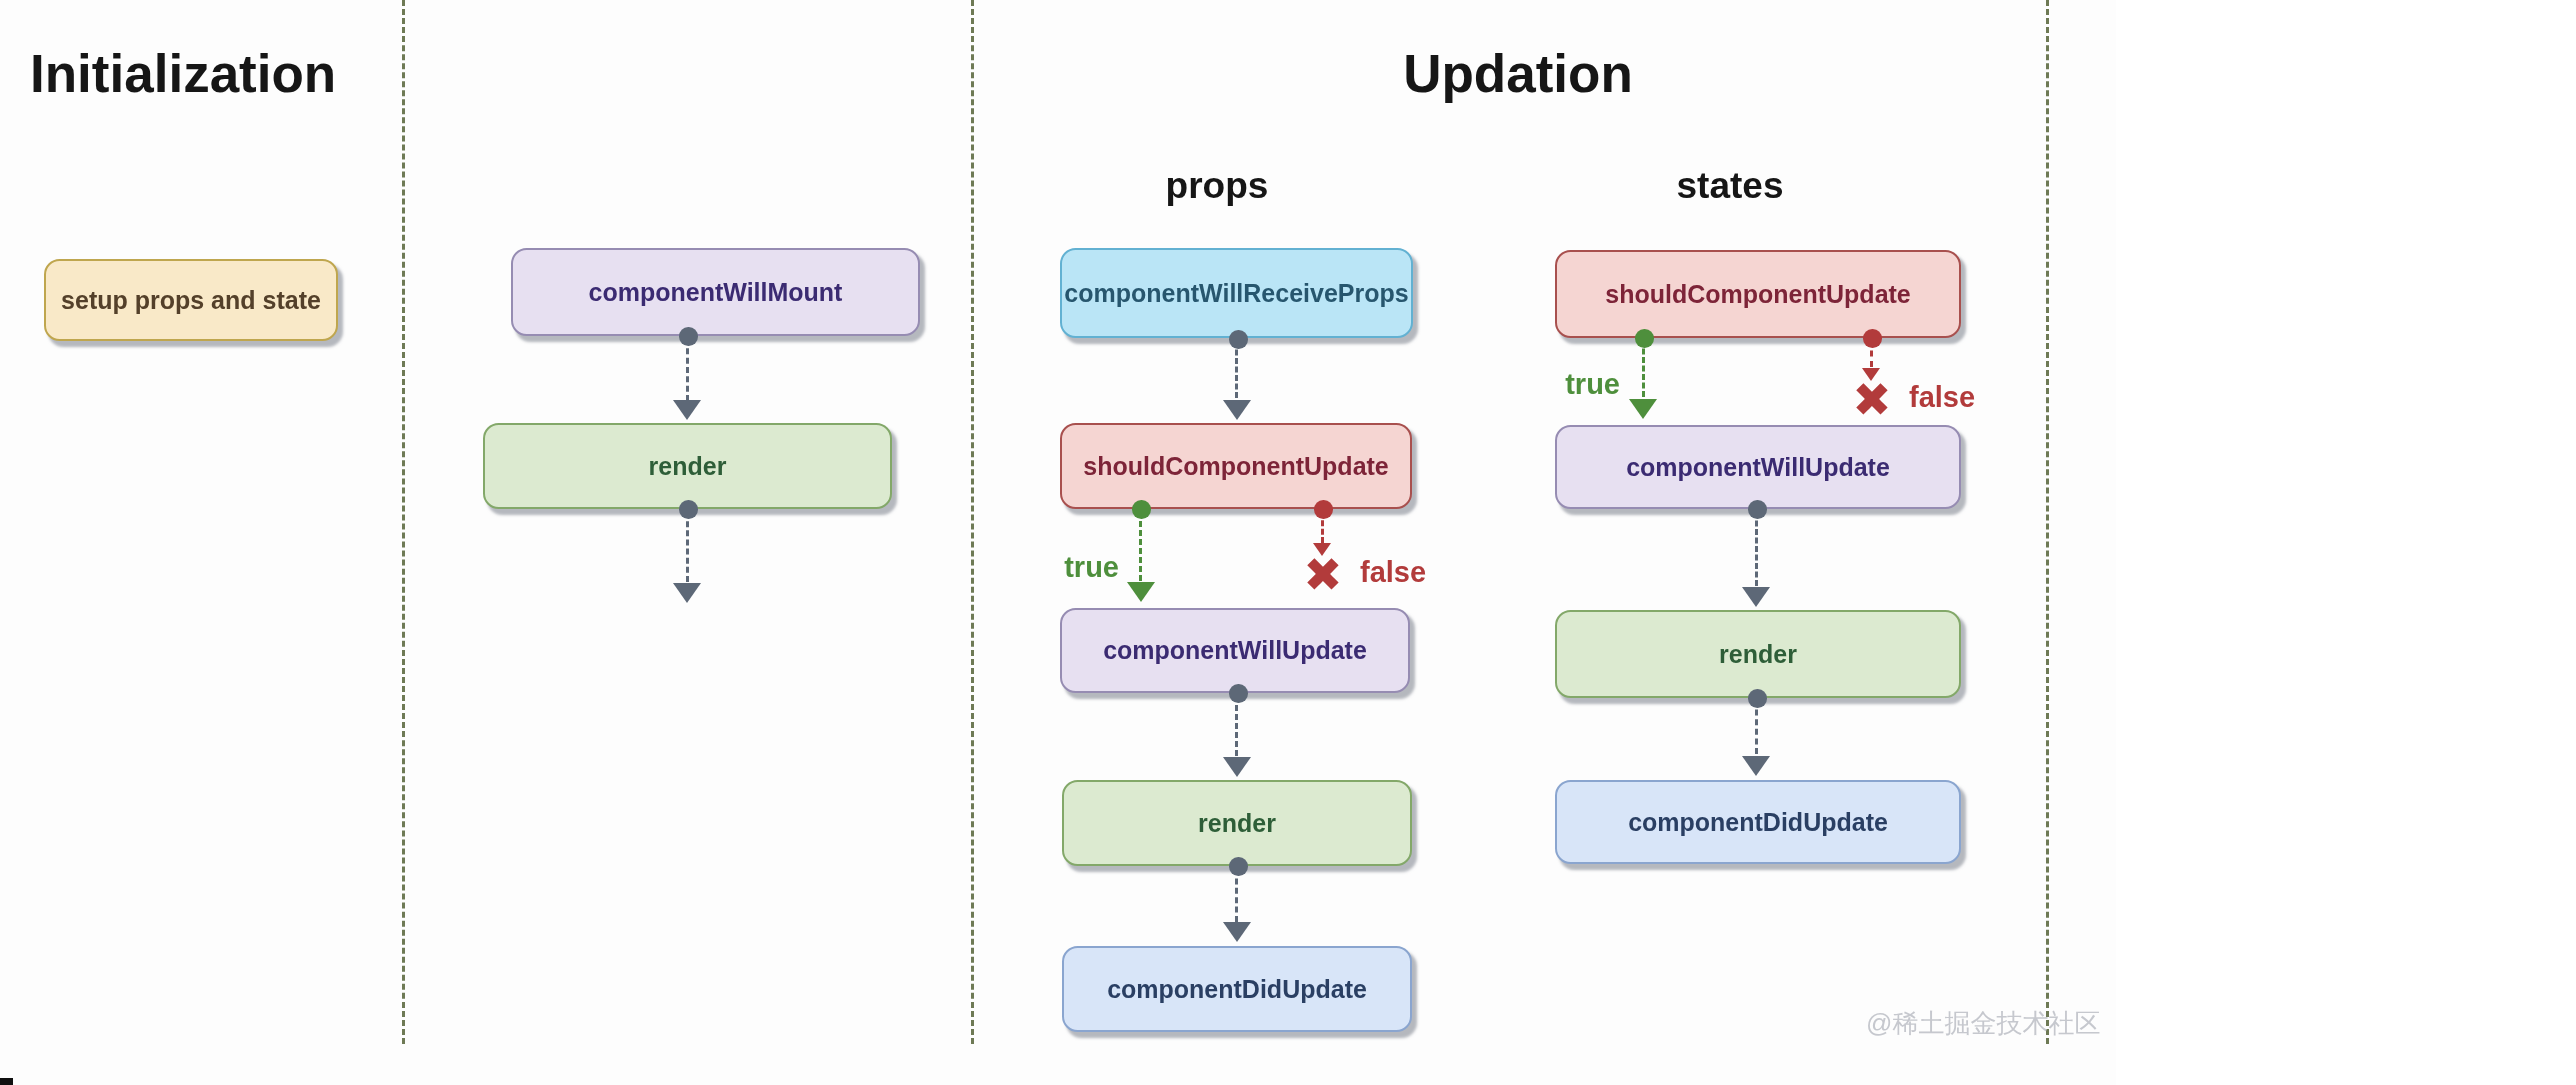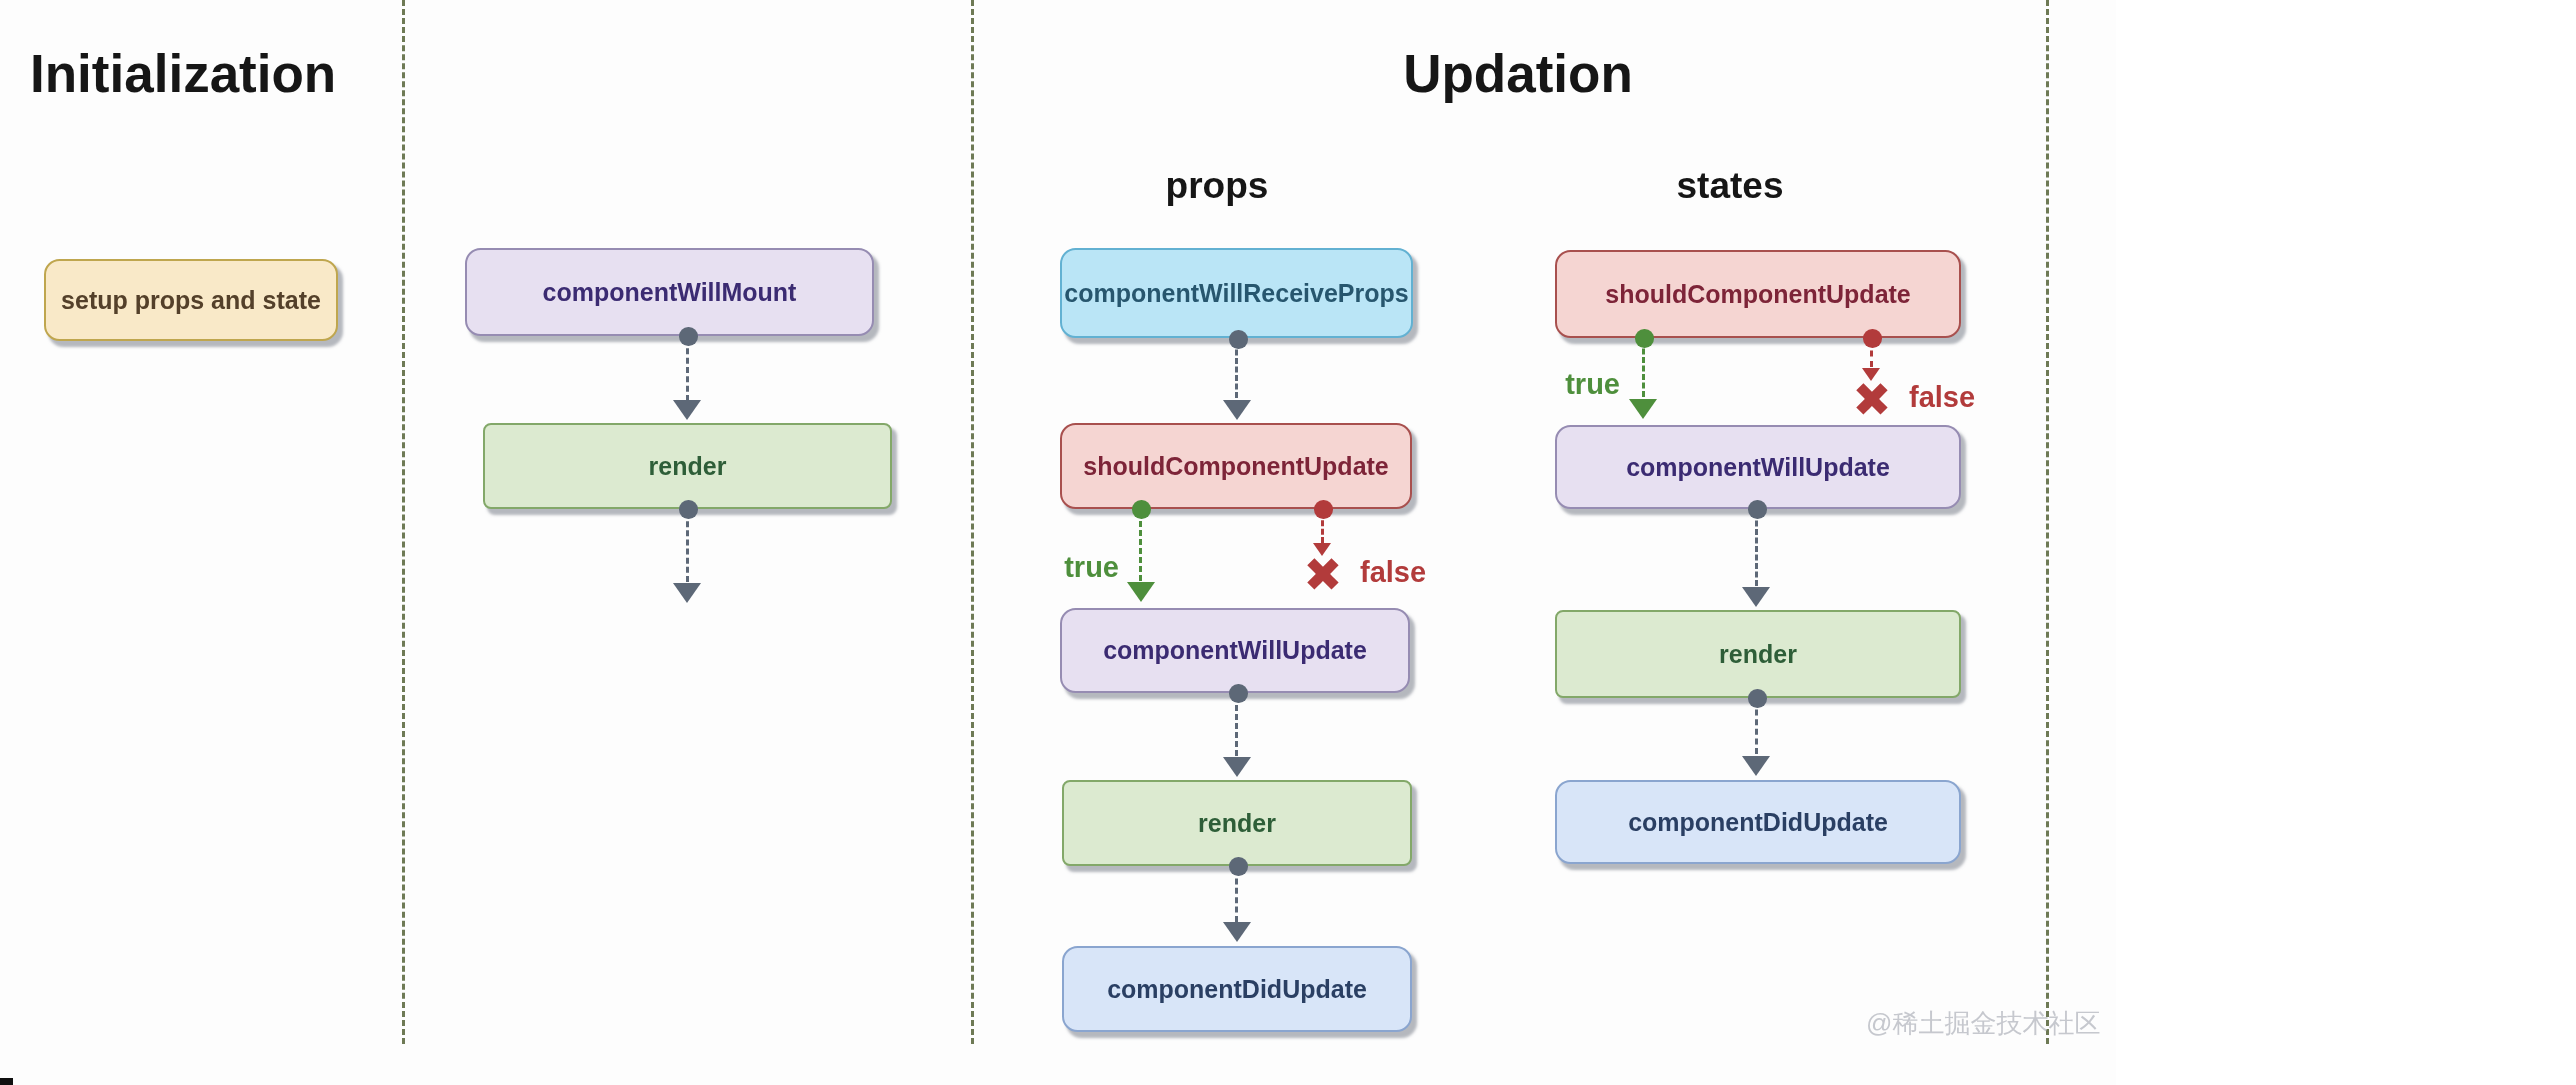--- a/index.html
+++ b/index.html
@@ -12,21 +12,21 @@
   .sep { position:absolute; top:0; height:1044px; width:0; border-left:3.9px dashed var(--separator,#6e7a55); }
   .col-title { position:absolute; text-align:center; font-size:53px; font-weight:bold; color:var(--title-text,#161616); }
   .sub-label { position:absolute; text-align:center; font-size:37px; font-weight:bold; color:var(--title-text,#161616); }
   .node {
     position:absolute; display:flex; align-items:center; justify-content:center;
     border-radius:15.6px; border:2.9px solid; font-size:25px; font-weight:bold;
     white-space:nowrap; box-shadow:4.9px 5.8px 2.9px rgba(110,116,128,.5);
   }
   .node.yellow { background:var(--node-yellow-fill); border-color:var(--node-yellow-border); color:var(--node-yellow-text); }
   .node.purple { background:var(--node-purple-fill); border-color:var(--node-purple-border); color:var(--node-purple-text); }
-  .node.green  { background:var(--node-green-fill);  border-color:var(--node-green-border);  color:var(--node-green-text);border-radius:8px; }
+  .node.green  { background:var(--node-green-fill);  border-color:var(--node-green-border);  color:var(--node-green-text); }
   .node.blue   { background:var(--node-blue-fill);   border-color:var(--node-blue-border);   color:var(--node-blue-text); }
   .node.cyan   { background:var(--node-cyan-fill);   border-color:var(--node-cyan-border);   color:var(--node-cyan-text); }
   .node.red    { background:var(--node-red-fill);    border-color:var(--node-red-border);    color:var(--node-red-text); }
   .dot { position:absolute; width:18.5px; height:18.5px; border-radius:50%; background:var(--connector-gray,#5d6877); }
   .dot.green { background:var(--true-green,#4e8f3c); }
   .dot.red   { background:var(--false-red,#b23b3b); }
   .cline { position:absolute; width:0; border-left:3.9px dashed var(--connector-gray,#5d6877); }
   .cline.green { border-left-color:var(--true-green,#4e8f3c); }
   .cline.red   { border-left-color:var(--false-red,#b23b3b); }
   .arr { position:absolute; width:0; height:0;
@@ -55,21 +55,21 @@
   <div class="col-title" style="left:1275px;width:486px; top:43px">Updation</div>
   <div class="col-title" style="left:2075px;width:486px; top:43px">Unmounting</div>
 
   <div class="sub-label" style="left:1071px;width:292px;top:165px">props</div>
   <div class="sub-label" style="left:1584px;width:292px;top:165px">states</div>
 
   <div class="node yellow" style="left:44px;top:259px;width:294px;height:82px">
     <span>setup props and state</span>
   </div>
 
-  <div class="node purple" style="left:465px;top:248px;width:409px;height:88px">
+  <div class="node purple" style="left:511px;top:248px;width:409px;height:88px">
     <span>componentWillMount</span>
   </div>
   <div class="dot" style="left:679px;top:327px"></div>
   <div class="cline" style="left:686px;top:339px;height:62px"></div>
   <div class="arr" style="left:673px;top:400px"></div>
   <div class="node green" style="left:483px;top:423px;width:409px;height:86px">
     <span>render</span>
   </div>
   <div class="dot" style="left:679px;top:500px"></div>
   <div class="cline" style="left:686px;top:512px;height:70px"></div>

